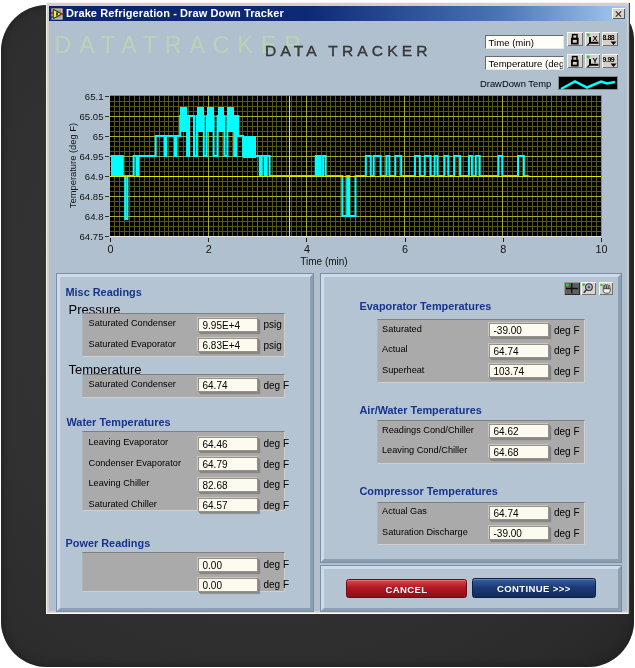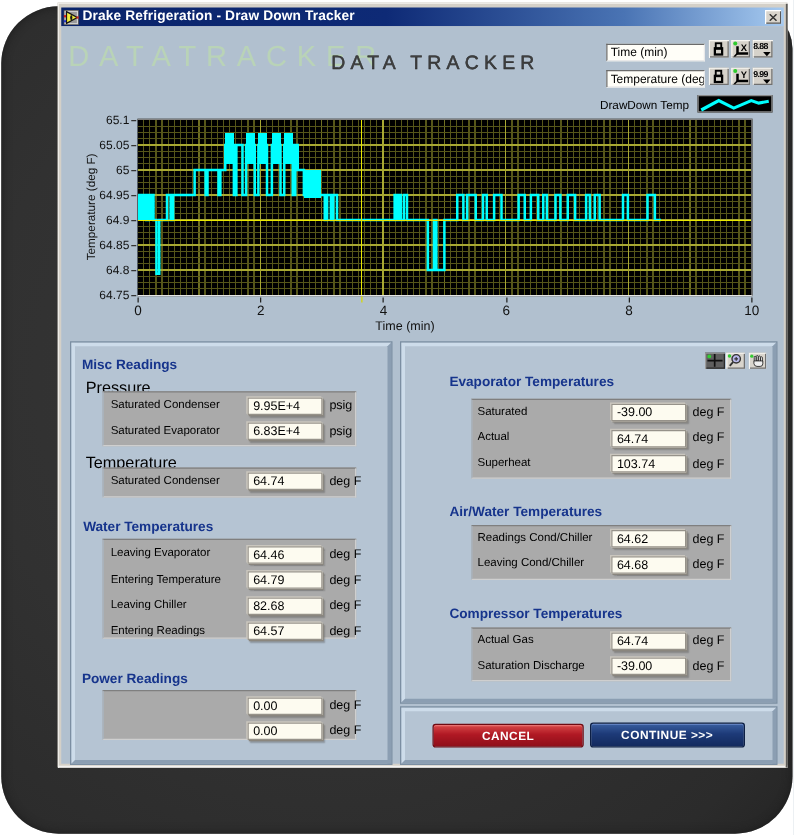--- a/index.html
+++ b/index.html
@@ -286,27 +286,27 @@
 <div class="unit" style="left:263.5px;top:319.0px">psig</div>
 <div class="rowlab" style="left:88.5px;top:338.5px;width:108px">Saturated Evaporator</div>
 <div class="inp" style="left:198px;top:338px">6.83E+4</div>
 <div class="unit" style="left:263.5px;top:339.5px">psig</div>
 <div class="rowlab" style="left:88.5px;top:378.5px;width:108px">Saturated Condenser</div>
 <div class="inp" style="left:198px;top:378px">64.74</div>
 <div class="unit" style="left:263.5px;top:379.5px">deg F</div>
 <div class="rowlab" style="left:88.5px;top:437.0px;width:108px">Leaving Evaporator</div>
 <div class="inp" style="left:198px;top:436.5px">64.46</div>
 <div class="unit" style="left:263.5px;top:438.0px">deg F</div>
-<div class="rowlab" style="left:88.5px;top:457.5px;width:108px">Entering Temperature</div>
+<div class="rowlab" style="left:88.5px;top:457.5px;width:108px">Condenser Evaporator</div>
 <div class="inp" style="left:198px;top:457px">64.79</div>
 <div class="unit" style="left:263.5px;top:458.5px">deg F</div>
 <div class="rowlab" style="left:88.5px;top:478.0px;width:108px">Leaving Chiller</div>
 <div class="inp" style="left:198px;top:477.5px">82.68</div>
 <div class="unit" style="left:263.5px;top:479.0px">deg F</div>
-<div class="rowlab" style="left:88.5px;top:498.5px;width:108px">Entering Readings</div>
+<div class="rowlab" style="left:88.5px;top:498.5px;width:108px">Saturated Chiller</div>
 <div class="inp" style="left:198px;top:498px">64.57</div>
 <div class="unit" style="left:263.5px;top:499.5px">deg F</div>
 <div class="rowlab" style="left:88.5px;top:558.0px;width:108px"></div>
 <div class="inp" style="left:198px;top:557.5px">0.00</div>
 <div class="unit" style="left:263.5px;top:559.0px">deg F</div>
 <div class="rowlab" style="left:88.5px;top:578.0px;width:108px"></div>
 <div class="inp" style="left:198px;top:577.5px">0.00</div>
 <div class="unit" style="left:263.5px;top:579.0px">deg F</div>
 
 <div class="panel abs" style="left:321px;top:274px;width:299.5px;height:288px"></div>

